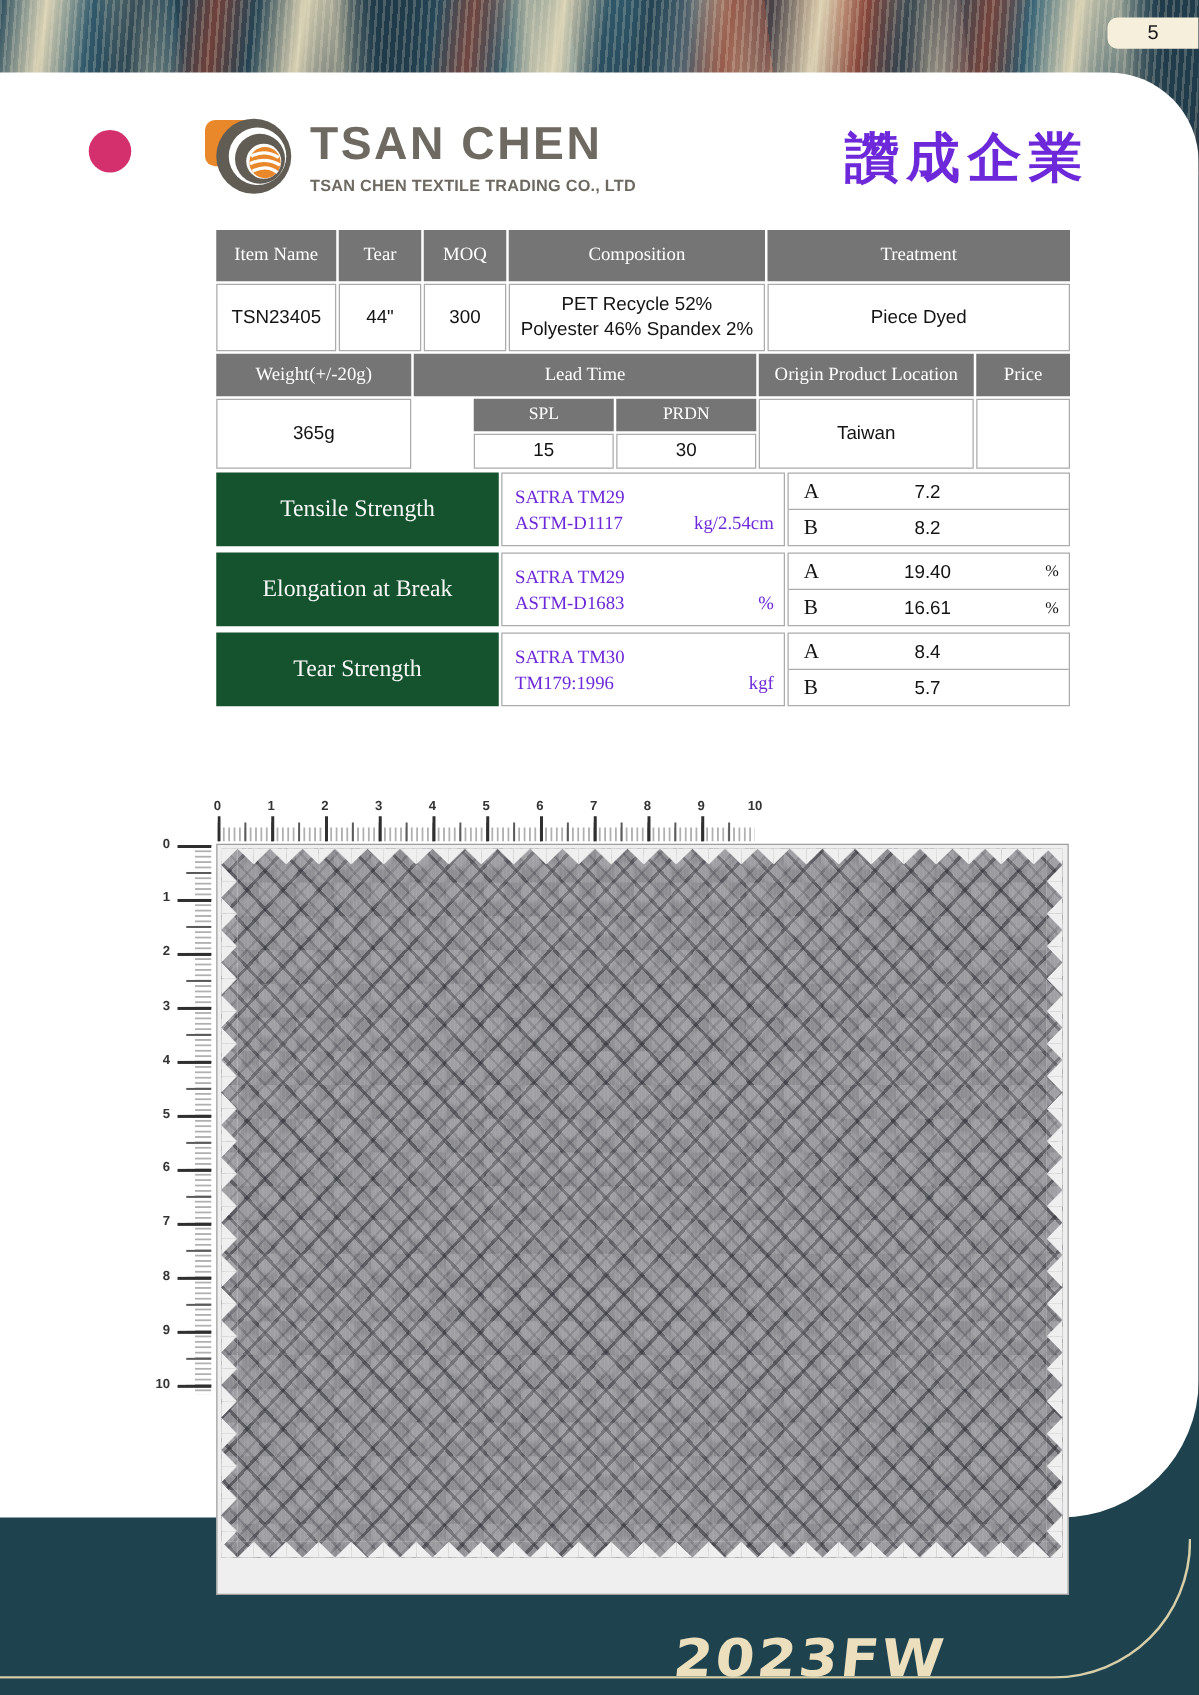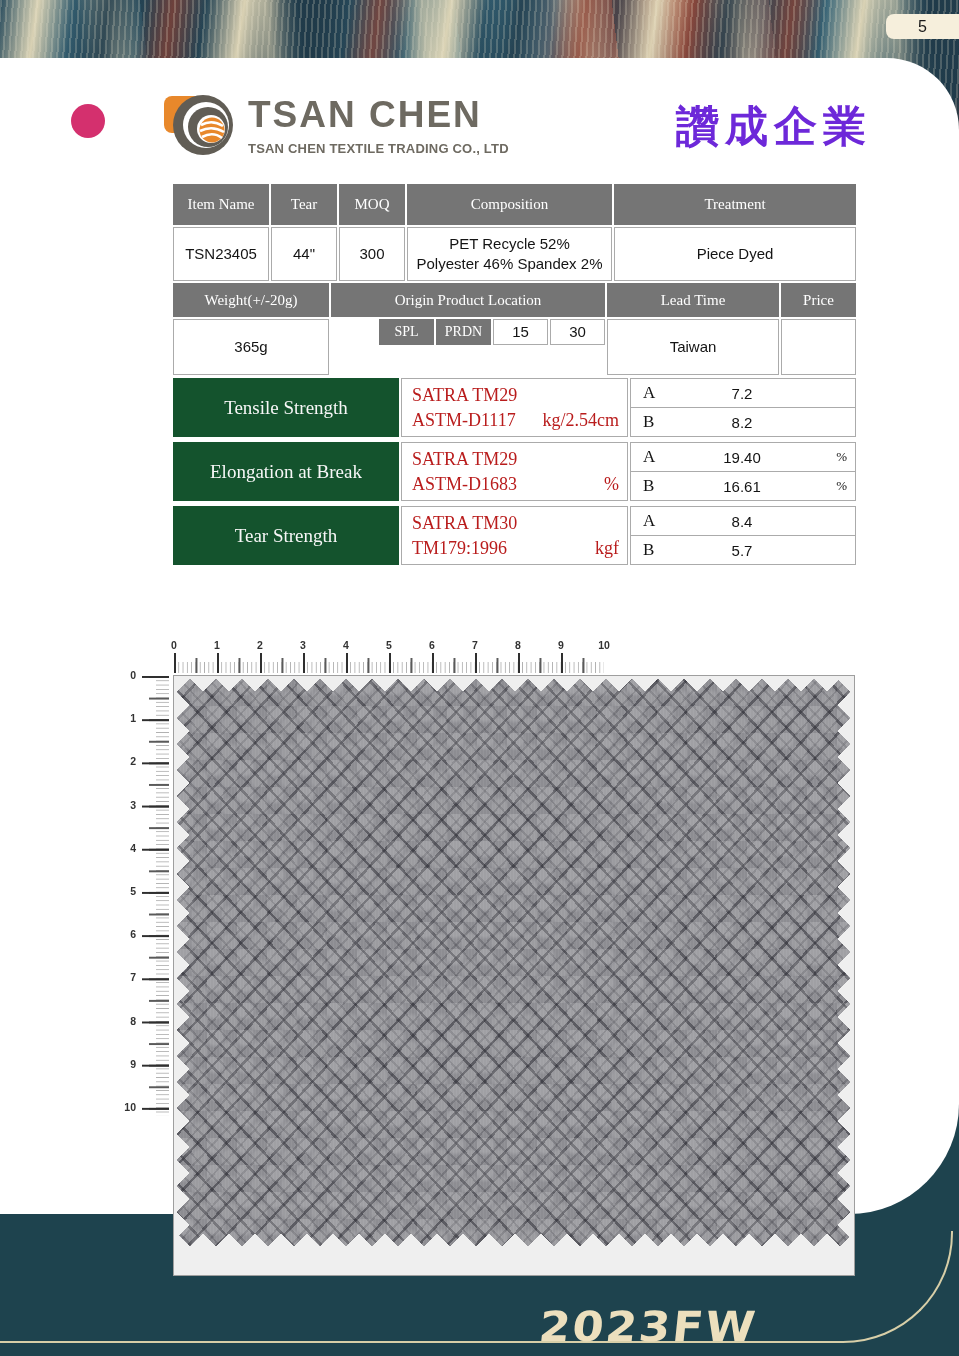--- a/index.html
+++ b/index.html
@@ -66,32 +66,32 @@
   .cell-h {
     background:#757575; color:#fff;
     font-family:"Liberation Serif", serif; font-size:15px;
     display:flex; align-items:center; justify-content:center; text-align:center;
   }
   .cell-d {
     background:#fff; border:1px solid #ababab; color:#141414;
     font-size:15px; display:flex; flex-direction:column;
     align-items:center; justify-content:center; text-align:center; line-height:20px;
   }
-  .leadtime-nest { display:grid; grid-template-columns:1fr 1fr 1fr 1fr; grid-template-rows:26px 1fr; gap:2px;padding-left:48px; }
+  .leadtime-nest { display:grid; grid-template-columns:1fr 1fr; grid-template-rows:26px 1fr; gap:2px;padding-left:48px; }
   .leadtime-nest .cell-h { font-size:14px; }
 
   .test { top:0; grid-template-columns:226px 227px 1fr; grid-template-rows:59px; }
   .test-label {
     background:#14532d; color:#f7f7f7; font-family:"Liberation Serif", serif;
     font-size:19px; display:flex; align-items:center; justify-content:center;
   }
   .method {
     background:#fff; border:1px solid #ababab; font-family:"Liberation Serif", serif;
-    font-size:18px; color:#b91c1c; padding:6px 8px 4px 10px;
-    display:flex; flex-direction:column; gap:4px;
+    font-size:15px; color:#6d28d9; padding:6px 8px 4px 10px;
+    display:flex; flex-direction:column; justify-content:center; gap:4px;
   }
   .method .line2 { display:flex; justify-content:space-between; }
   .results { background:#fff; border:1px solid #ababab; display:flex; flex-direction:column; }
   .res-row { flex:1; display:grid; grid-template-columns:40px 1fr 42px; align-items:center; }
   .res-row + .res-row { border-top:1px solid #ababab; }
   .res-letter { font-family:"Liberation Serif", serif; font-size:17px; padding-left:12px; color:#141414; }
   .res-value  { font-size:15px; text-align:center; color:#141414; }
   .res-unit   { font-family:"Liberation Serif", serif; font-size:13px; text-align:right; padding-right:8px; color:#141414; }
   .res-single { flex:1; display:flex; align-items:center; justify-content:center; font-size:15px; color:#141414; }
 
@@ -208,22 +208,22 @@
       <div class="cell-d">300</div>
       <div class="cell-d">
         <div>PET Recycle 52%</div>
         <div>Polyester 46% Spandex 2%</div>
       </div>
       <div class="cell-d">Piece Dyed</div>
     </div>
 
     <div class="grid t2">
       <div class="cell-h">Weight(+/-20g)</div>
+      <div class="cell-h">Lead Time</div>
       <div class="cell-h">Origin Product Location</div>
-      <div class="cell-h">Lead Time</div>
       <div class="cell-h">Price</div>
       <div class="cell-d">365g</div>
       <div class="leadtime-nest">
         <div class="cell-h">SPL</div>
         <div class="cell-h">PRDN</div>
         <div class="cell-d">15</div>
         <div class="cell-d">30</div>
       </div>
       <div class="cell-d">Taiwan</div>
       <div class="cell-d"></div>

